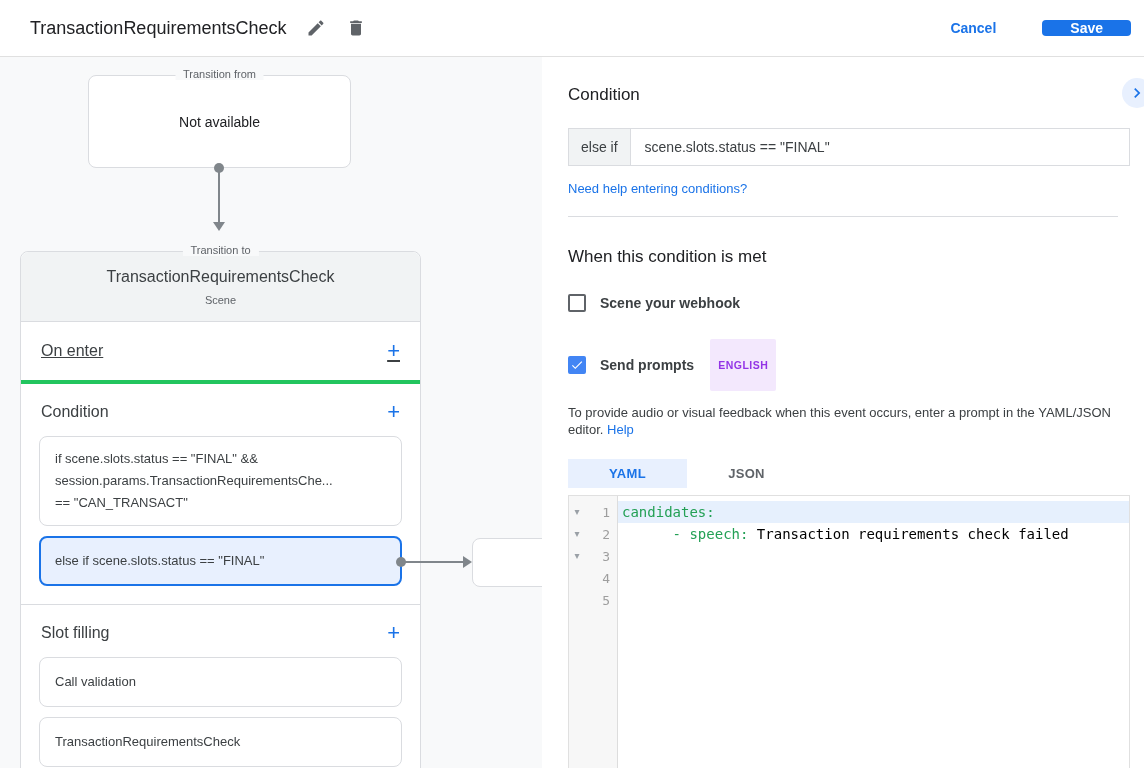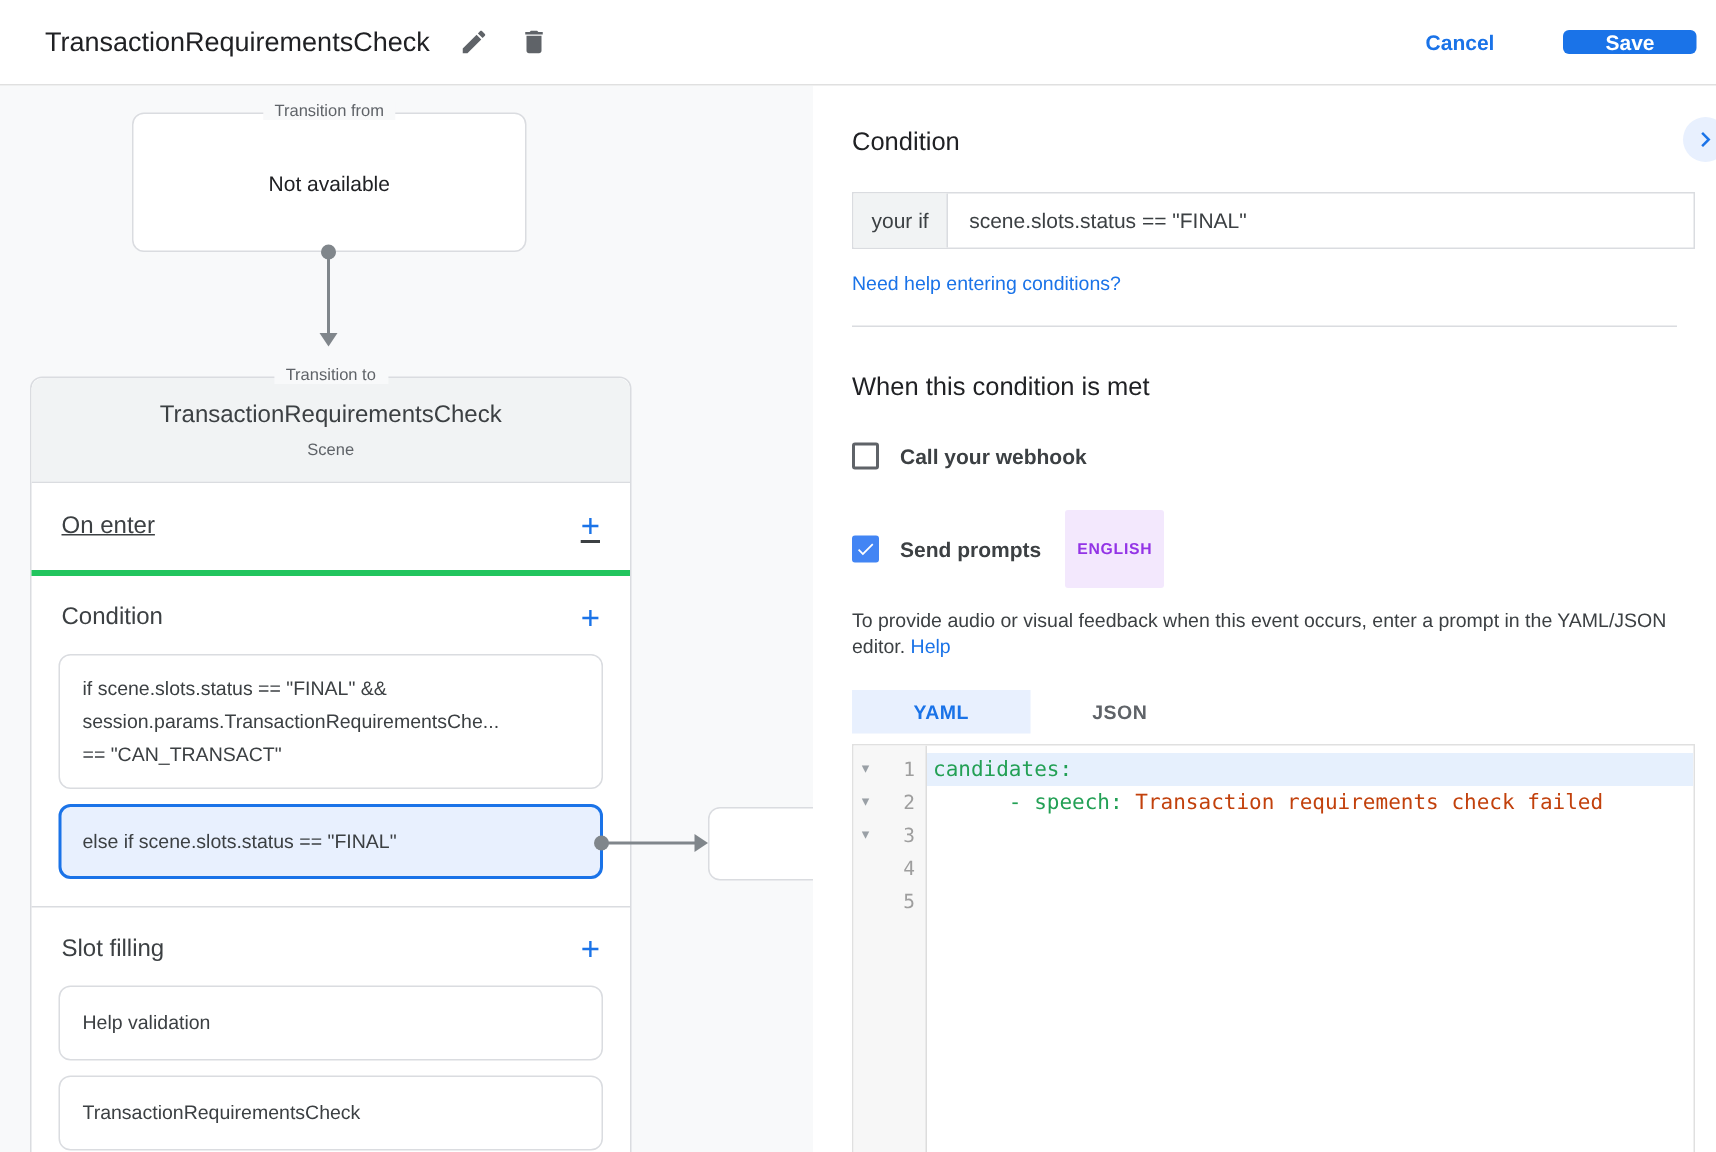--- a/index.html
+++ b/index.html
@@ -109,21 +109,21 @@
             padding-top:5px; }
   .gutter-row { height:22px; display:flex; align-items:center; }
   .fold { width:16px; text-align:center; font-size:10px; color:#9aa0a6; line-height:22px; cursor:pointer; }
   .lnum { flex:1; text-align:right; padding-right:7px; font-family:"DejaVu Sans Mono", monospace;
           font-size:13px; color:#9e9e9e; }
   .code { flex:1; padding-top:5px; overflow:hidden; }
   .code-line { height:22px; line-height:22px; white-space:pre; font-family:"DejaVu Sans Mono", monospace;
                font-size:14px; padding-left:4px; color:#202124; }
   .code-line.active { background:#e6f0fd; }
   .c-key { color:#23a055; }
-  .c-plain { color:#c2410c; }
+  .c-plain { color:#000000; }
 </style>
 </head>
 <body>
 
 <div class="topbar">
   <div class="title">TransactionRequirementsCheck</div>
   <div class="icon-btn">
     <svg viewBox="0 0 24 24">
         <path d="M3 17.25V21h3.75L17.81 9.94l-3.75-3.75L3 17.25zM20.71 7.04c.39-.39.39-1.02 0-1.41l-2.34-2.34c-.39-.39-1.02-.39-1.41 0l-1.83 1.83 3.75 3.75 1.83-1.83z"></path>
       </svg>
@@ -178,21 +178,21 @@
           </div>
         </div>
     </div>
 
     <div class="card-section">
       <div class="sec-head">
         <div class="sec-label">Slot filling</div>
         <div class="plus">+</div>
       </div>
       <div>
-          <div class="slot-box">Help validation</div>
+          <div class="slot-box">Call validation</div>
           <div class="slot-box">TransactionRequirementsCheck</div>
         </div>
     </div>
   </div>
 
   <div class="dot" style="left:396px; top:500px; z-index:5;"></div>
   <div class="hline" style="left:403px; top:504px; width:62px;"></div>
   <div class="arrow-right" style="left:463px; top:499px;"></div>
   <div class="target-box"></div>
 </div>
@@ -201,34 +201,34 @@
 
   <div class="sec1">
     <h2>Condition</h2>
     <button class="chev-btn">
       <svg viewBox="0 0 24 24">
           <path d="M10 6L8.59 7.41 13.17 12l-4.58 4.59L10 18l6-6z"></path>
         </svg>
     </button>
 
     <div class="elseif-row">
-      <div class="elseif-prefix">your if</div>
+      <div class="elseif-prefix">else if</div>
       <div class="elseif-value">scene.slots.status == "FINAL"</div>
     </div>
 
     <span class="link help-link">Need help entering conditions?</span>
     <div class="divider"></div>
   </div>
 
   <div class="sec2">
     <h2>When this condition is met</h2>
 
     <div class="check-row">
       <div class="checkbox"></div>
-      <div class="check-label">Call your webhook</div>
+      <div class="check-label">Scene your webhook</div>
     </div>
 
     <div class="check-row">
       <div class="checkbox checked">
         <svg viewBox="0 0 24 24">
             <path d="M9 16.2L4.8 12l-1.4 1.4L9 19 21 7l-1.4-1.4z"></path>
           </svg>
       </div>
       <div class="check-label">Send prompts</div>
       <div class="badge">ENGLISH</div>

